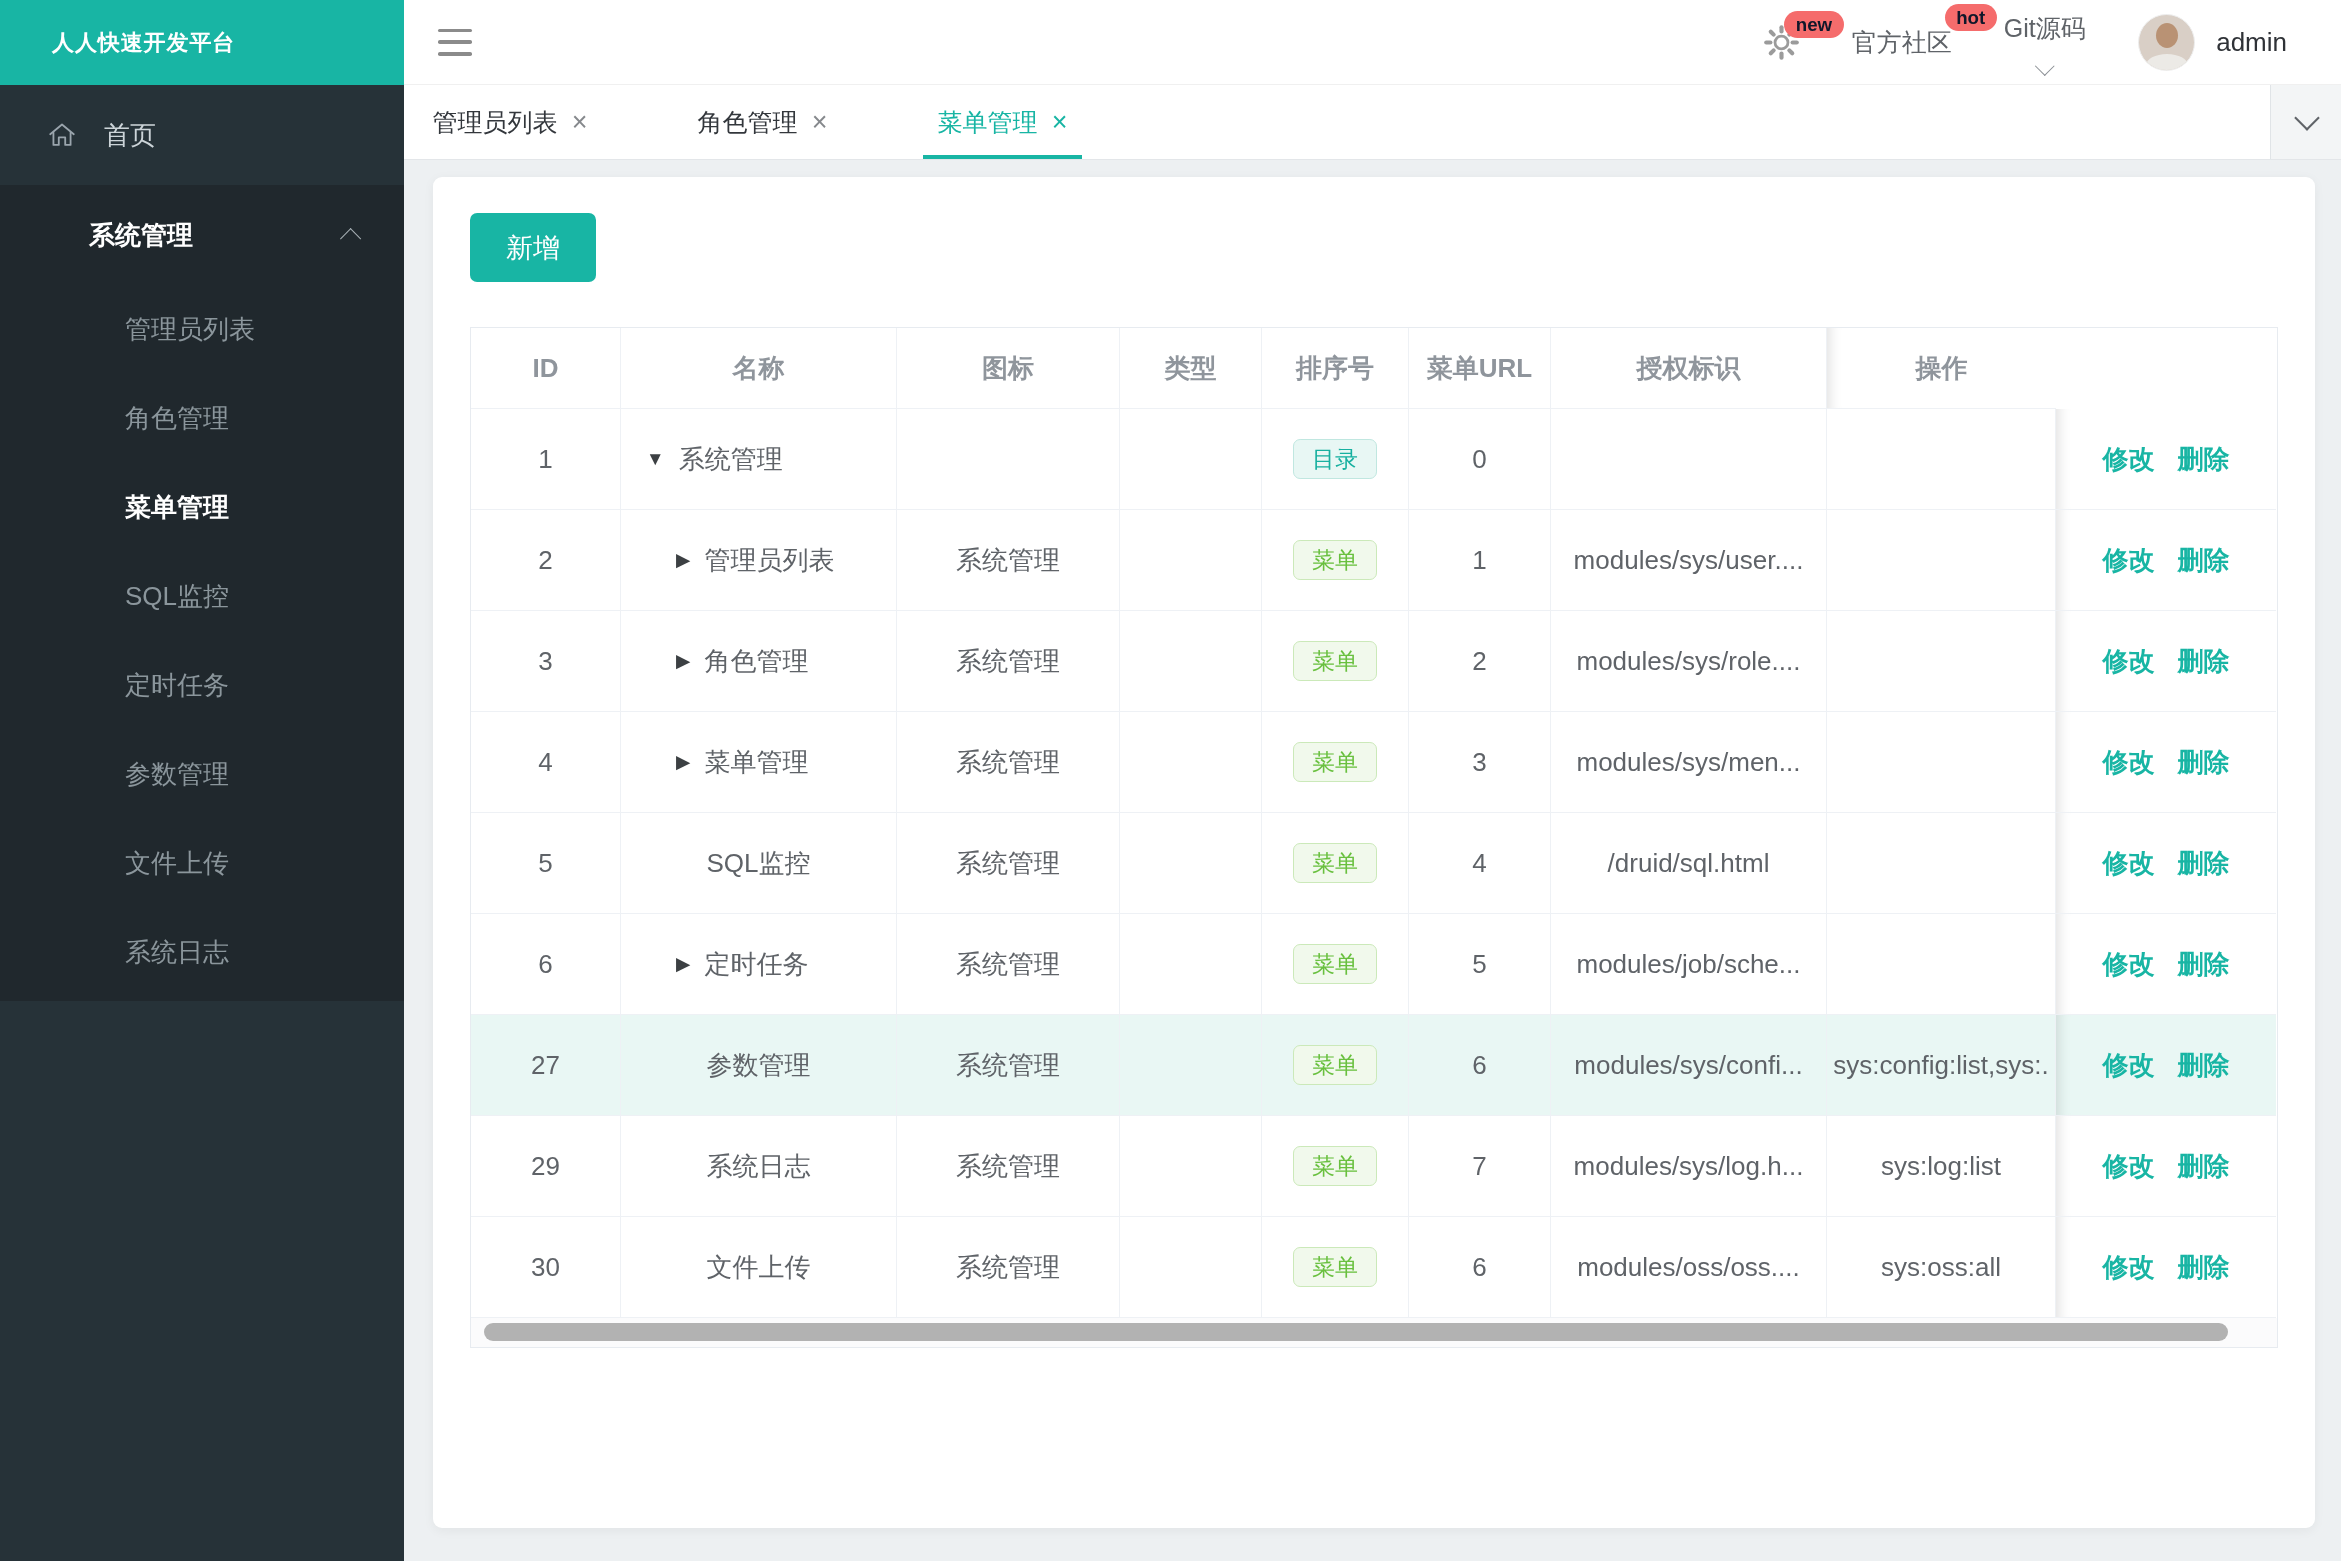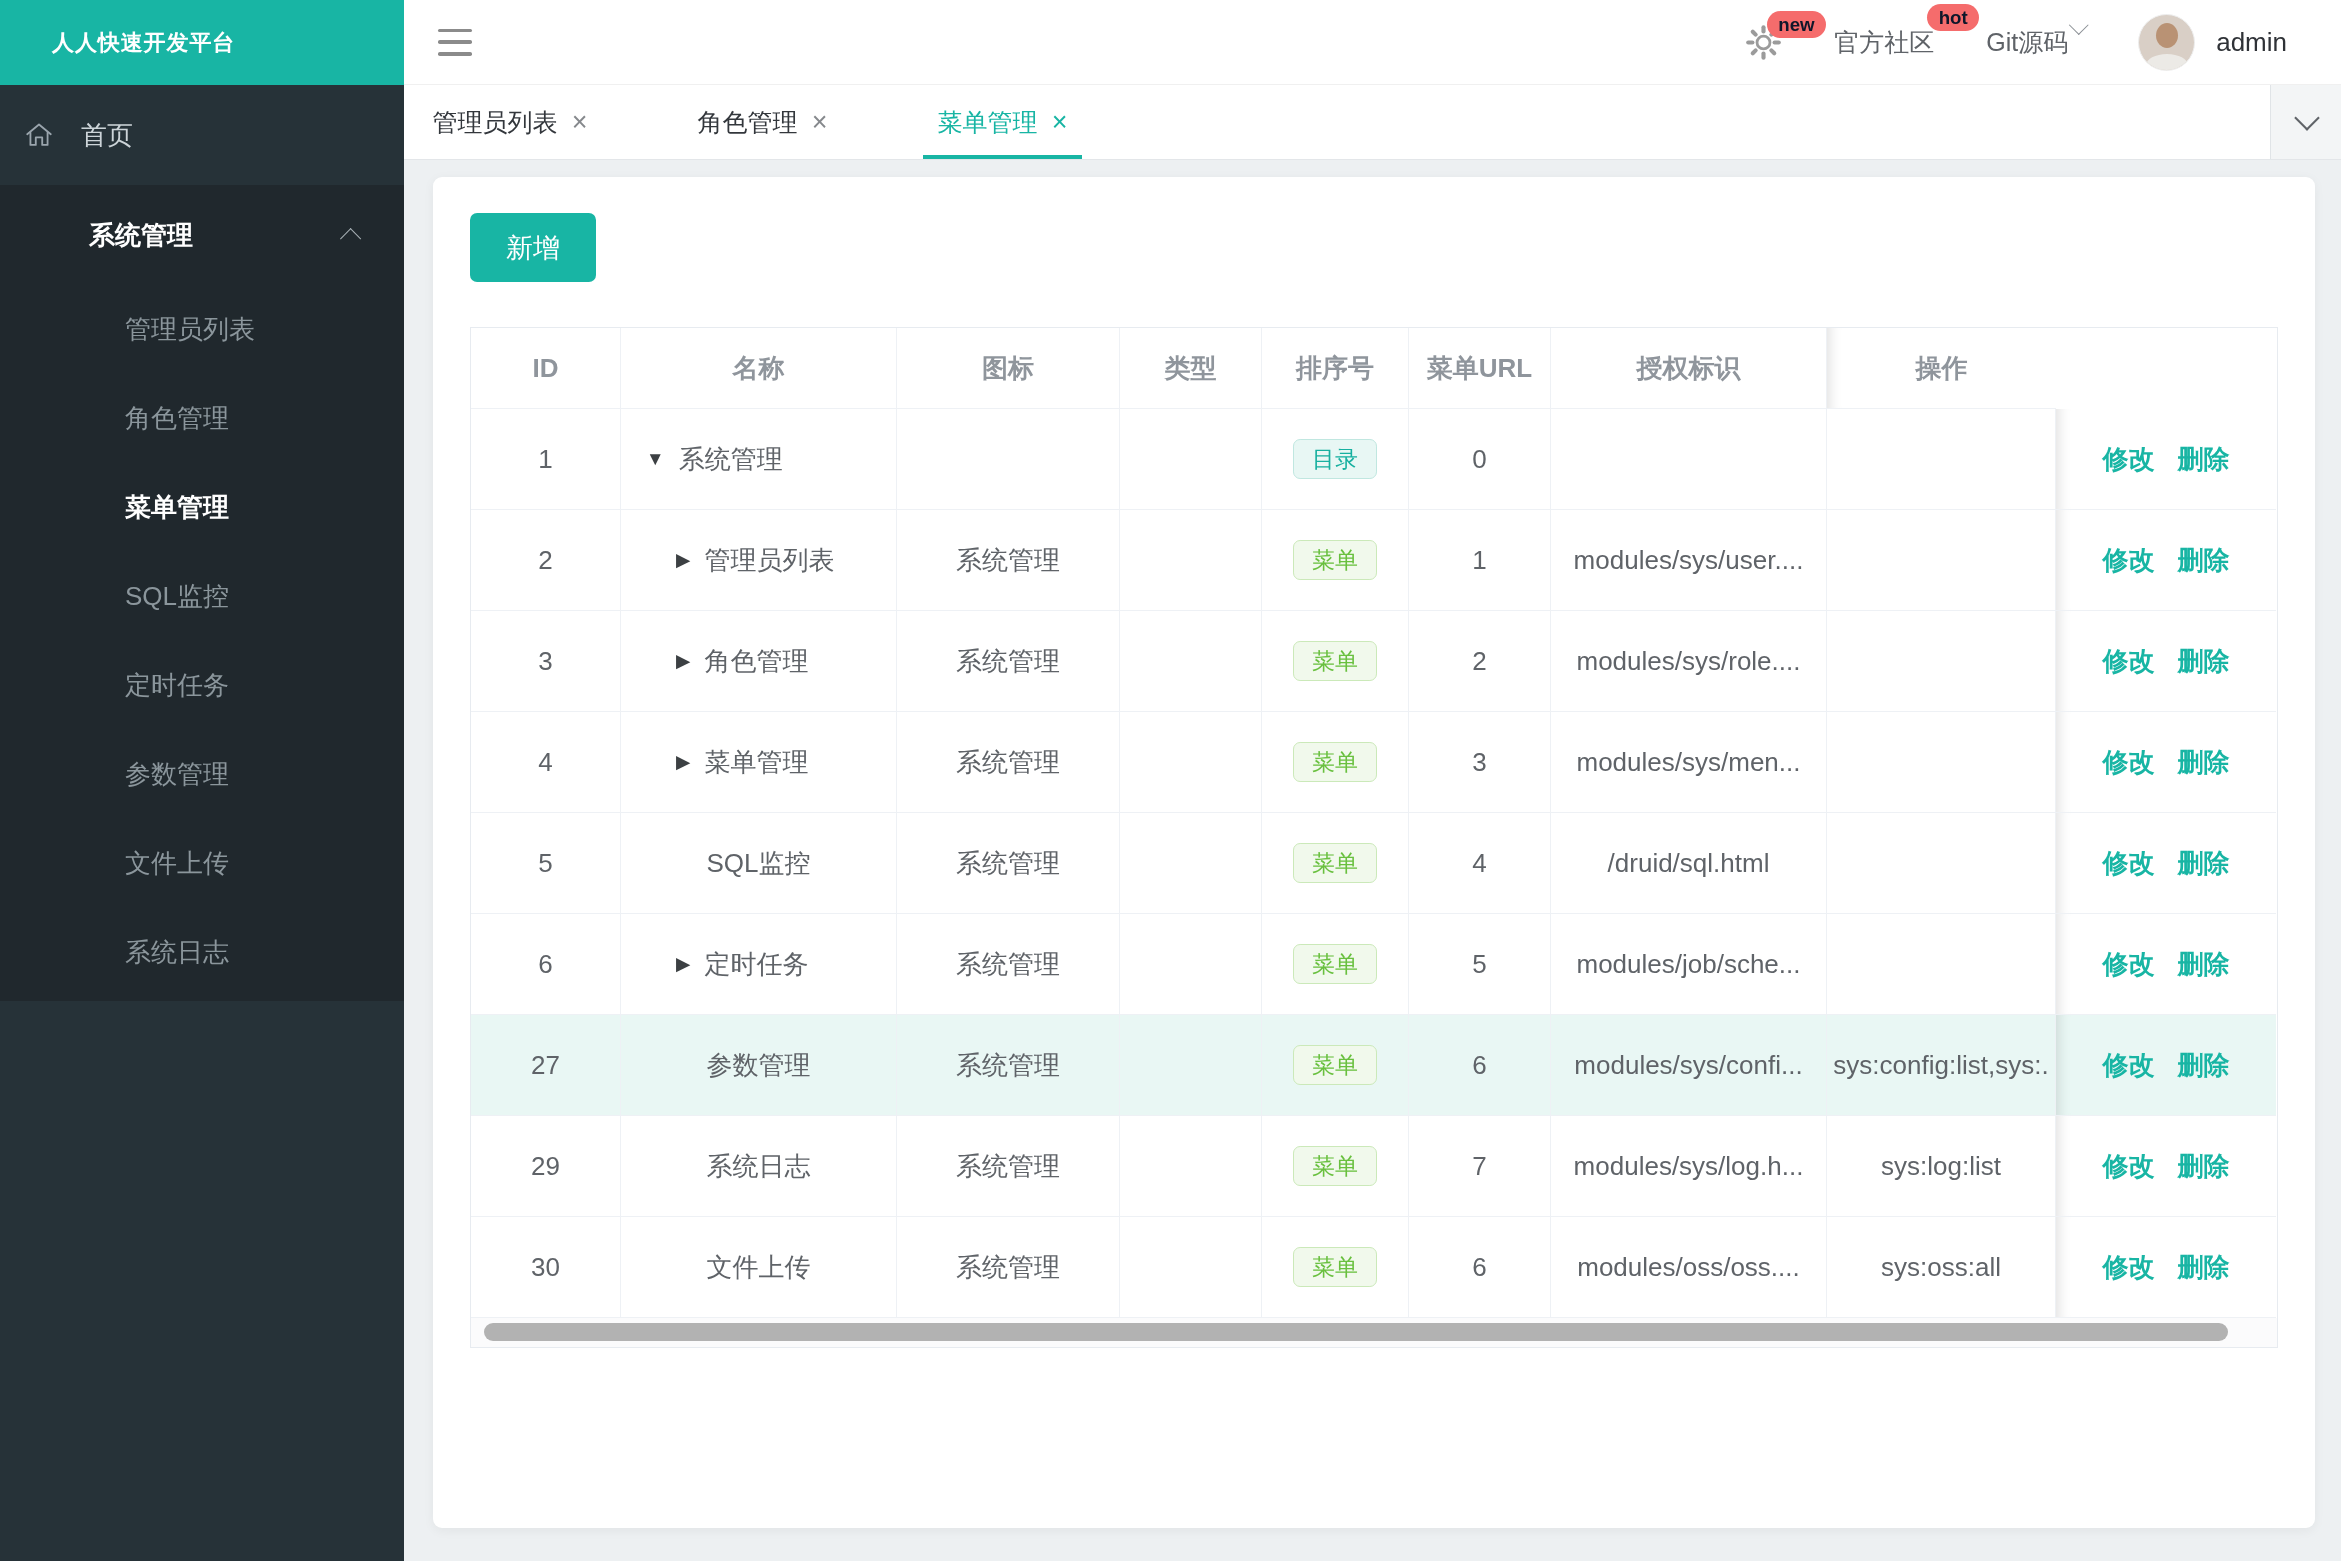--- a/index.html
+++ b/index.html
@@ -12,30 +12,30 @@
   .brand { position:absolute; left:0; top:0; width:404px; height:85px; background:#18b5a4; color:#fff;
            font-size:22px; font-weight:bold; display:flex; align-items:center; padding-left:52px; box-sizing:border-box; letter-spacing:0.9px; }
   .hamburger { position:absolute; left:438px; top:24px; width:34px; height:36px; display:flex; flex-direction:column; justify-content:space-between; padding:4.5px 0; box-sizing:border-box; cursor:pointer; }
   .hamburger i { display:block; height:3.6px; background:#8b8b8b; border-radius:1.8px; }
   .nav-right { position:absolute; right:55px; top:0; height:84px; display:flex; align-items:center; gap:52px; }
   .pill { position:absolute; background:#f56c6c; color:#0f172a; font-size:18.7px; font-weight:bold; padding:2.7px 11.6px; border-radius:14.2px; line-height:22px; }
   .gear-wrap { position:relative; width:37px; height:37px; }
   .gear-wrap .pill { top:-12.5px; left:21.4px; }
   .nav-link { font-size:25px; color:#5f6368; position:relative; cursor:pointer; white-space:nowrap; }
   .nav-link .pill { top:-21.4px; right:-45px; }
-  .git { display:flex; gap:4px; cursor:pointer; }
+  .git { display:flex; align-items:center; gap:21px; cursor:pointer;flex-direction:column; }
   .chev { width:12.5px; height:12.5px; border-right:1.8px solid #8a8f94; border-bottom:1.8px solid #8a8f94; transform:rotate(45deg); margin-top:-7.1px; }
   .user { display:flex; align-items:center; gap:21.4px; }
   .avatar { width:55px; height:55px; border-radius:50%; background:#d9cfc6; position:relative; overflow:hidden; border:0.9px solid #eee; }
   .avatar::before { content:''; position:absolute; top:8px; left:17px; width:22px; height:25px; border-radius:50%; background:#b99274; }
   .avatar::after { content:''; position:absolute; bottom:-7.1px; left:7.1px; width:42px; height:23px; border-radius:50% 50% 0 0; background:#eceae6; }
   .user-name { font-size:26px; color:#2f3237; }
   
   .sidebar { position:absolute; top:85px; left:0; width:404px; bottom:0; background:#263238; z-index:4; }
-  .side-home { height:100px; display:flex; align-items:center; gap:27px; padding-left:24px; color:#ccd4d8; font-size:26px; cursor:pointer; }
+  .side-home { height:100px; display:flex; align-items:center; gap:27px; padding-left:47px; color:#ccd4d8; font-size:26px; cursor:pointer; }
   .side-group { background:#20282d; padding-bottom:3.6px; }
   .group-title { height:100px; display:flex; align-items:center; padding-left:89px; color:#fff; font-size:26px; font-weight:600; position:relative; cursor:pointer; }
   .chev-up { position:absolute; right:46px; top:46px; width:14.2px; height:14.2px; border-right:1.8px solid #a8b1b6; border-bottom:1.8px solid #a8b1b6; transform:rotate(-135deg); }
   .side-item { height:89px; line-height:89px; padding-left:125px; color:#8b969c; font-size:26px; cursor:pointer; }
   .side-item.active { color:#ffffff; font-weight:bold; }
   
   .tabbar { position:absolute; left:404px; top:85px; right:0; height:74px; background:#fff; border-bottom:0.9px solid #e3e6e9; z-index:3; }
   .tabs-wrap { display:flex; align-items:stretch; height:100%; padding-left:28.5px; }
   .tab { display:flex; align-items:center; gap:14.2px; margin-right:110px; font-size:25px; color:#33373c; position:relative; cursor:pointer; white-space:nowrap; }
   .tab-close { font-size:27px; color:#86898d; line-height:25px; }

